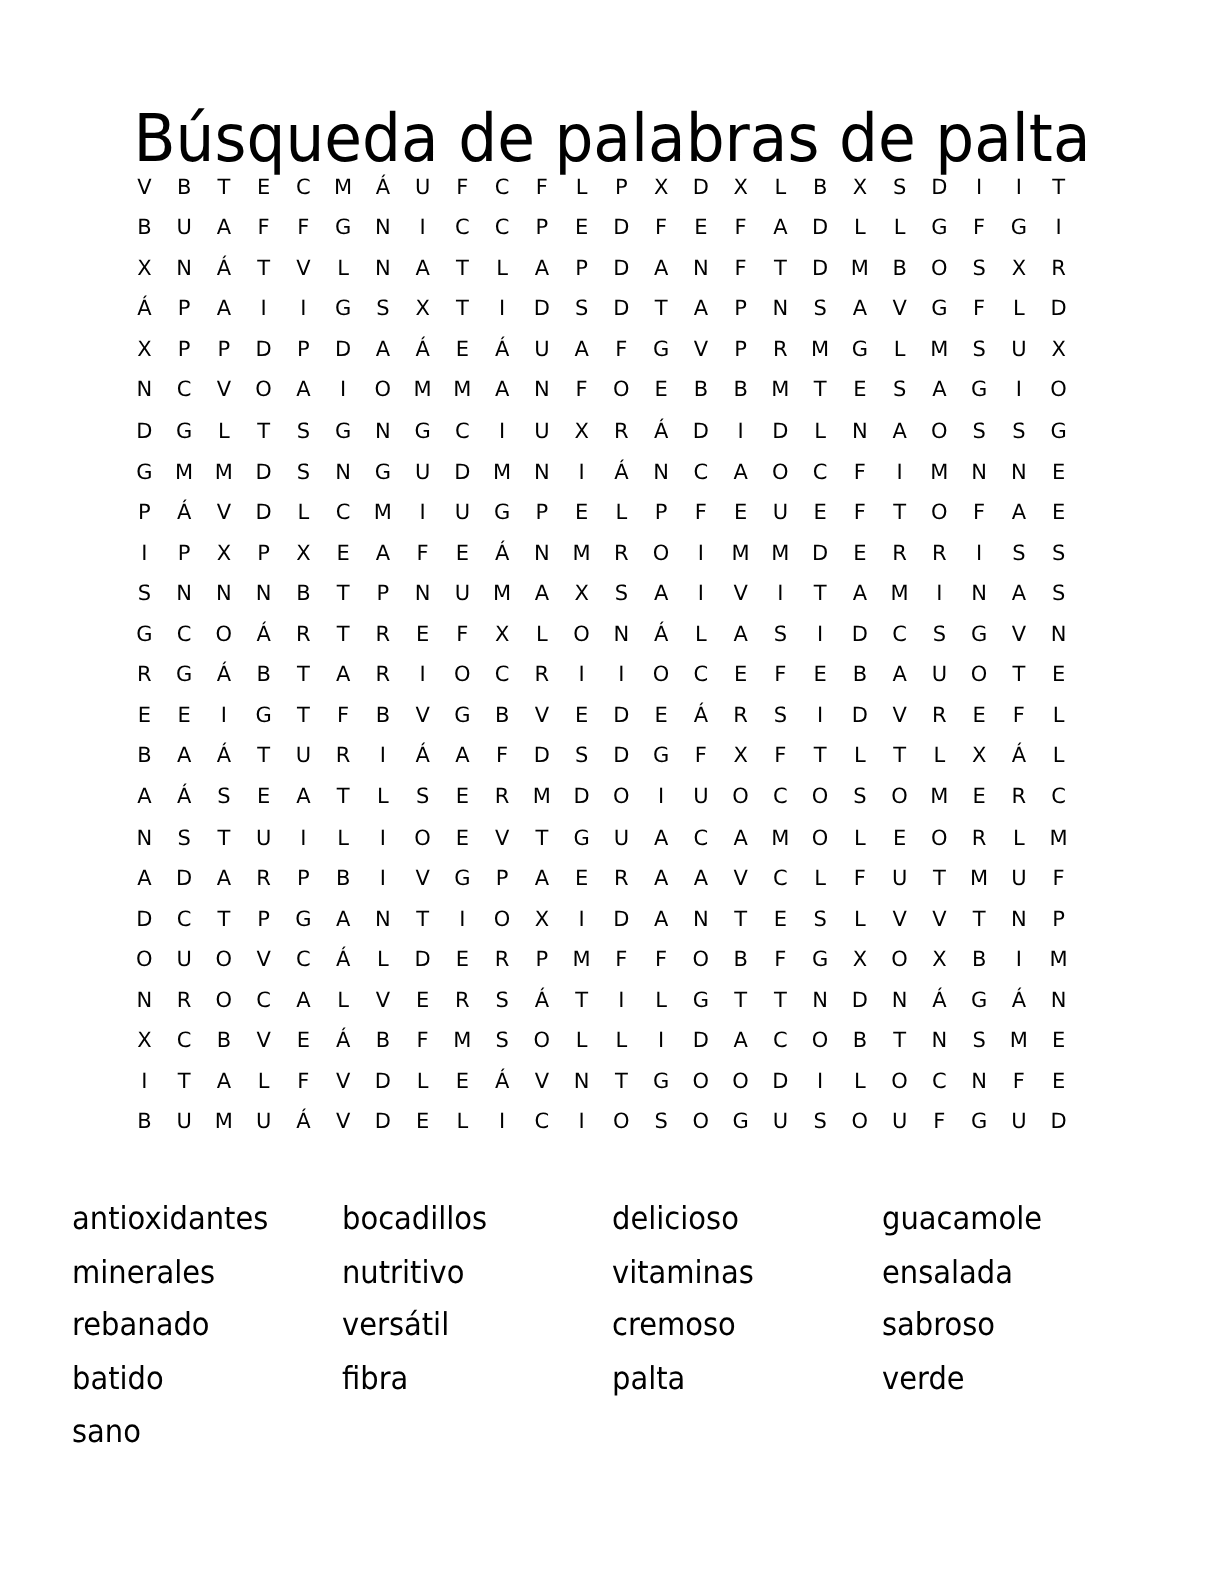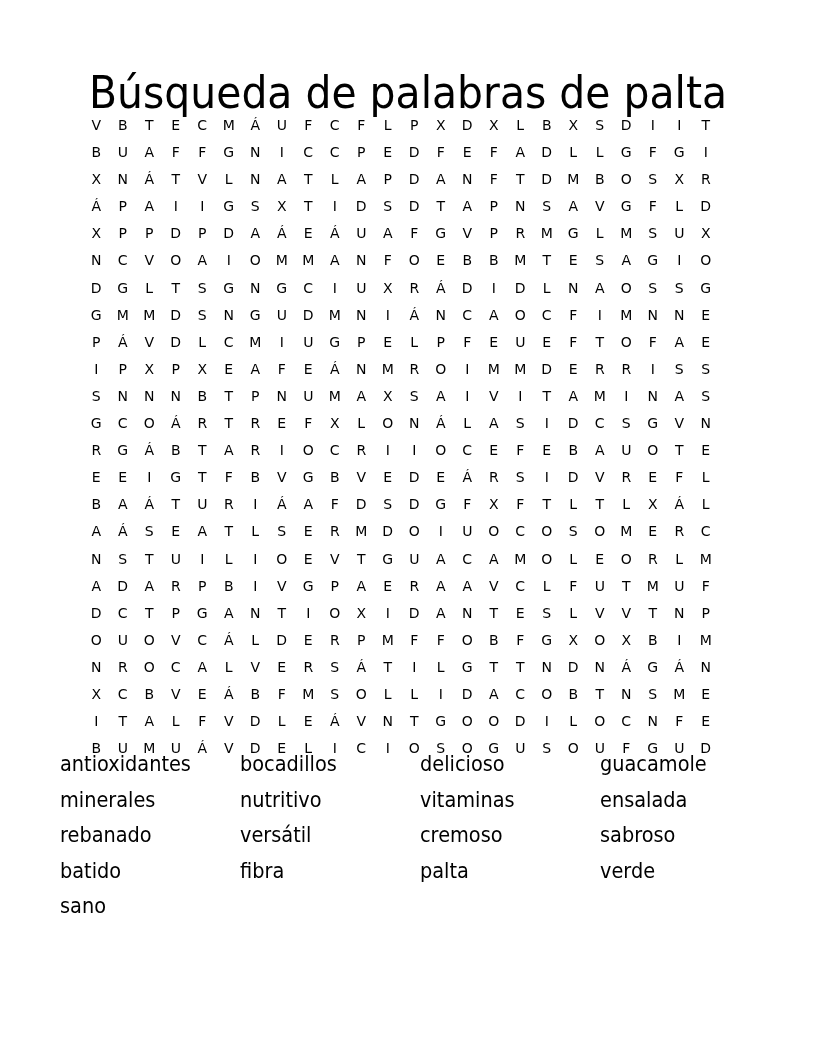--- a/index.html
+++ b/index.html
@@ -40,25 +40,24 @@
     .cell {
       text-align: center;
       font-family: "DejaVu Sans", sans-serif;
       font-size: 14px;
       line-height: 27.1px;
       height: 27.1px;
     }
     .words {
       position: absolute;
       left: 48px;
-      top: 747px;
+      top: 795px;
       display: grid;
       grid-template-columns: 180px 180px 180px 180px;
       grid-auto-rows: 35.5px;
-      margin-left: 12px;
     }
     .word {
       font-family: "DejaVu Sans", sans-serif;
       font-size: 21px;
       line-height: 35.5px;
       white-space: nowrap;
       transform: scaleX(0.92);
       transform-origin: left center;
     }
   </style>

